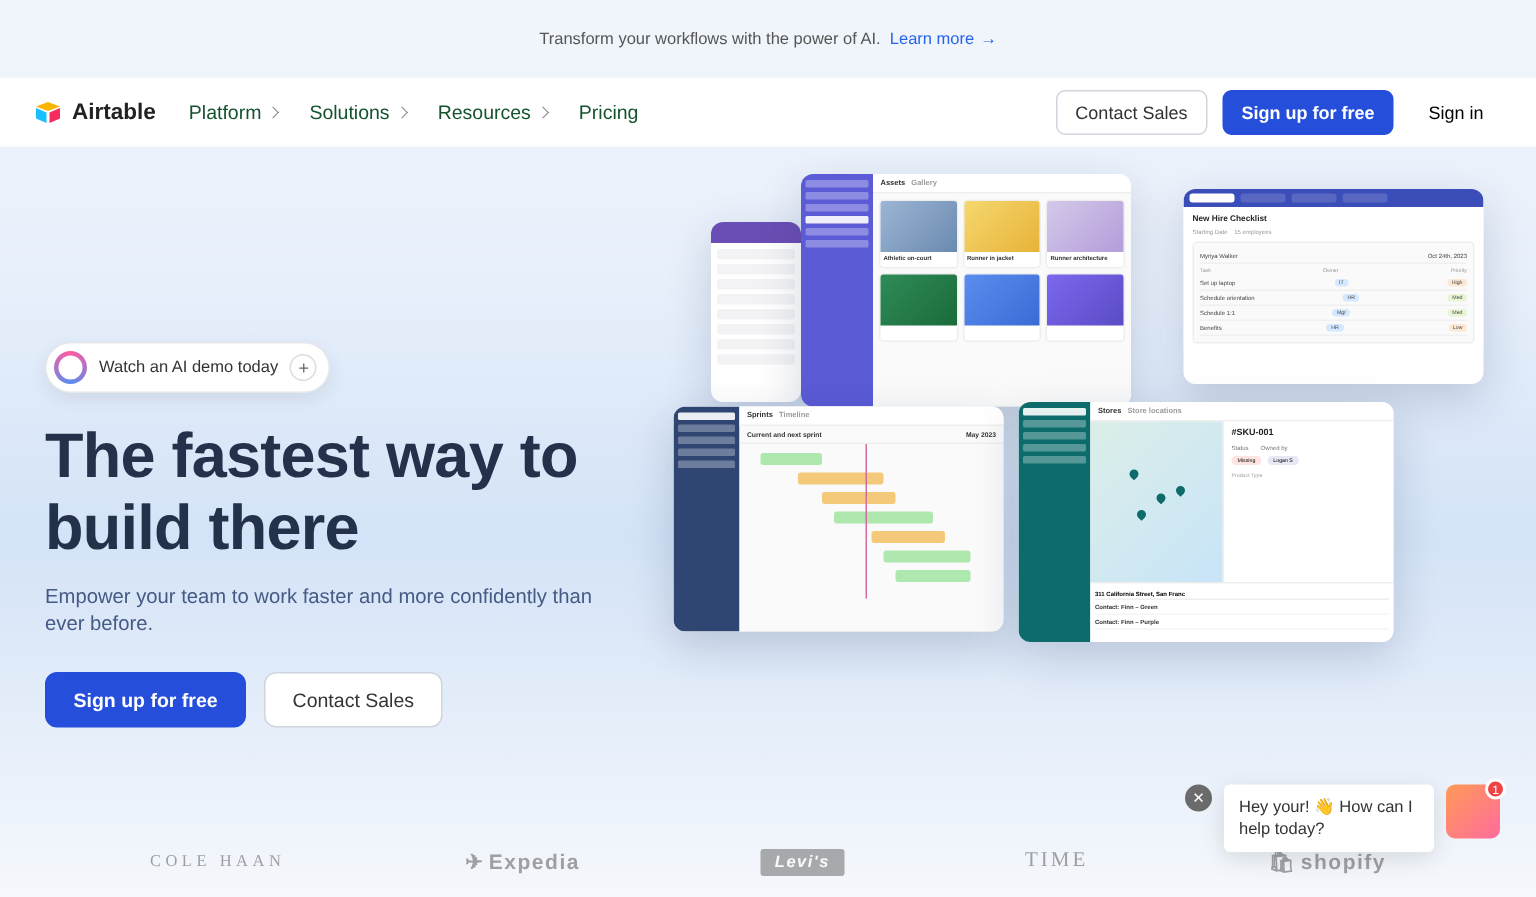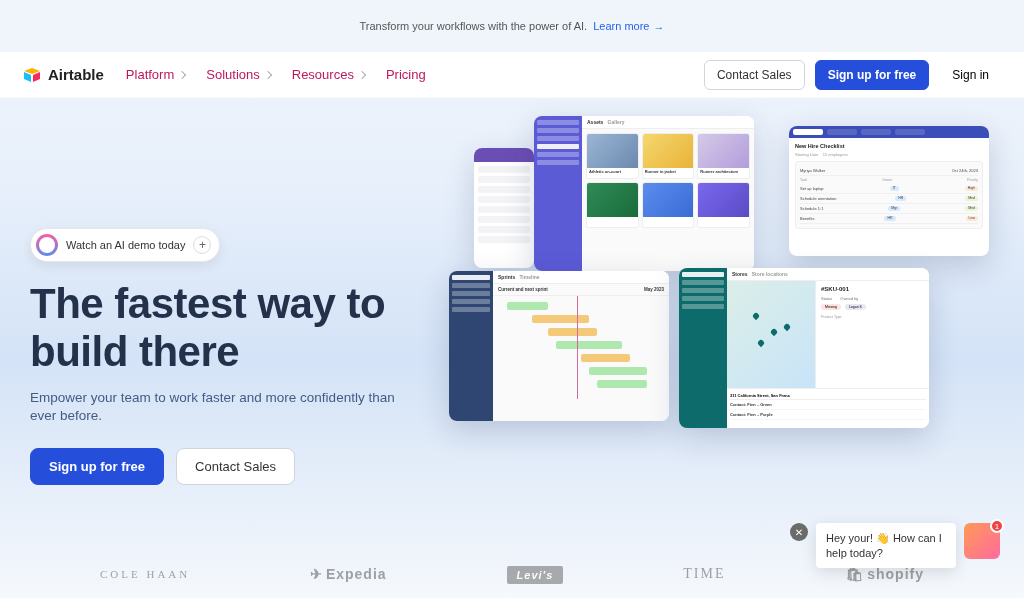--- a/index.html
+++ b/index.html
@@ -25,21 +25,21 @@
       display: flex;
       align-items: center;
       padding: 0 22px;
       height: 46px;
       border-bottom: 1px solid rgba(0,0,0,0.02);
     }
     .logo { display: flex; align-items: center; gap: 6px; margin-right: 22px;}
     .logo-mark { position: relative; width: 20px; height: 20px;}
     .logo-text { font-weight: 600; font-size: 15px; color: #222;}
     .nav-links { display: flex; gap: 20px; flex: 1;}
-    .nav-link { font-size: 13px; color: #be185d; text-decoration: none; display: flex; align-items:center; gap:4px; cursor:pointer;}
+    .nav-link { font-size: 13px; color: #14532d; text-decoration: none; display: flex; align-items:center; gap:4px; cursor:pointer;}
     .chev { width:8px; height:8px; display:inline-block; border-right:1.5px solid #888; border-bottom:1.5px solid #888; transform: rotate(-45deg) scale(0.7);}
     .nav-actions { display: flex; gap: 10px; align-items:center;}
     .btn { font-size: 12px; padding: 7px 12px; border-radius: 6px; cursor:pointer; border:1px solid transparent; font-weight:500;}
     .btn-outline { background:#fff; border-color:#d0d5dd; color:#333;}
     .btn-primary { background:#254eda; color:#fff; border-color:#254eda;font-weight:bold;}
     .btn-text { background:none; color:#000000;}
 
     .hero { position: relative; padding: 30px 0 0 30px; }
     .demo-pill { display: inline-flex; align-items: center; gap:8px; background:#fff; border:1px solid #e5e7eb; border-radius: 999px; padding: 5px 8px 5px 5px; font-size:11px; color:#333; box-shadow: 0 4px 12px rgba(0,0,0,0.08); margin-bottom:18px; margin-top:100px;}
     .demo-icon { width:22px; height:22px; border-radius:50%; background: conic-gradient(from 0deg, #ff5ca0, #5b8def, #ff5ca0); position:relative;}

